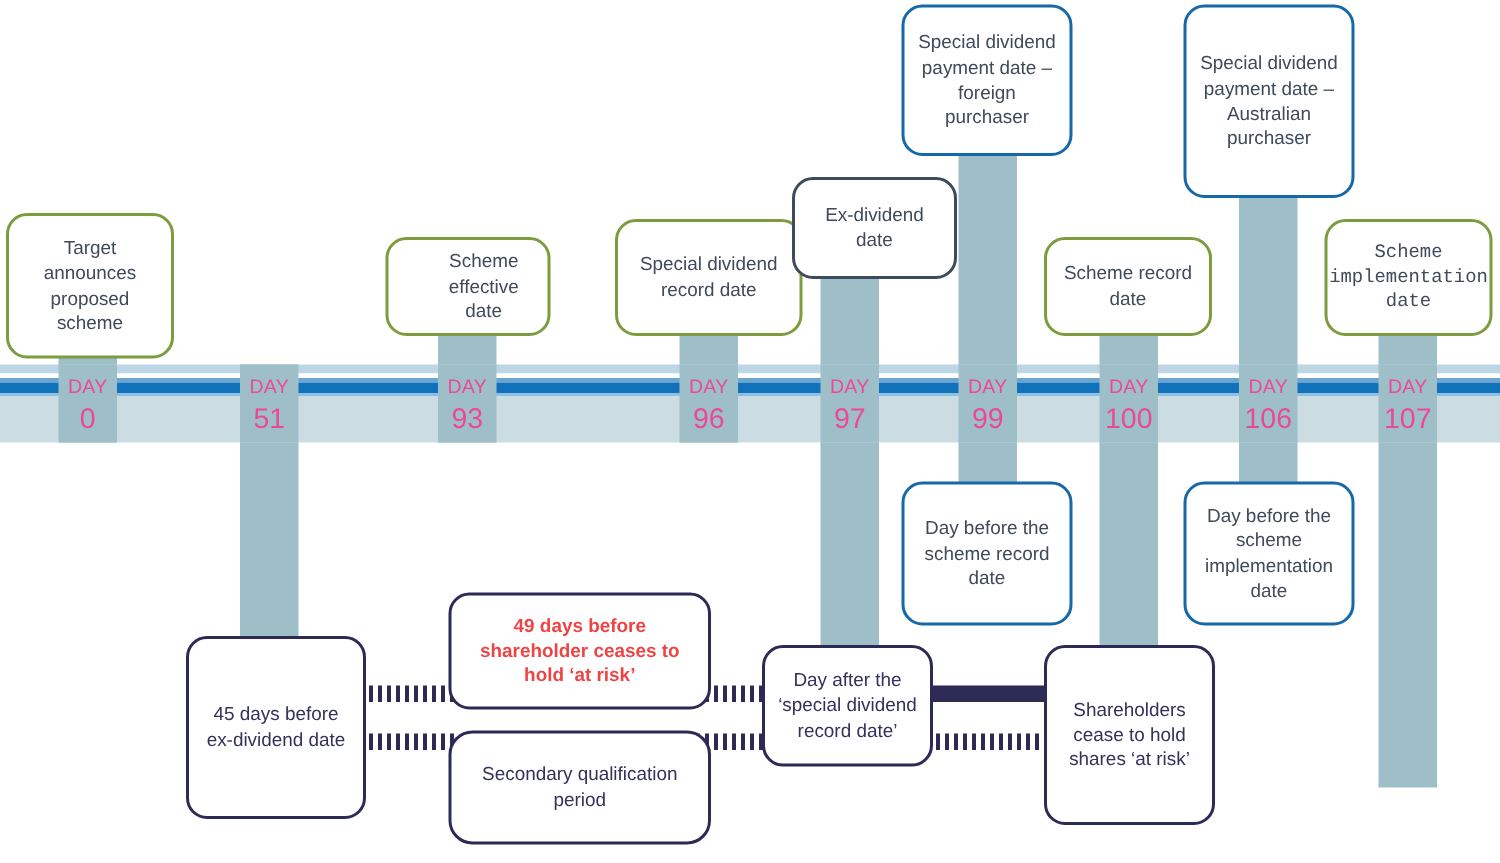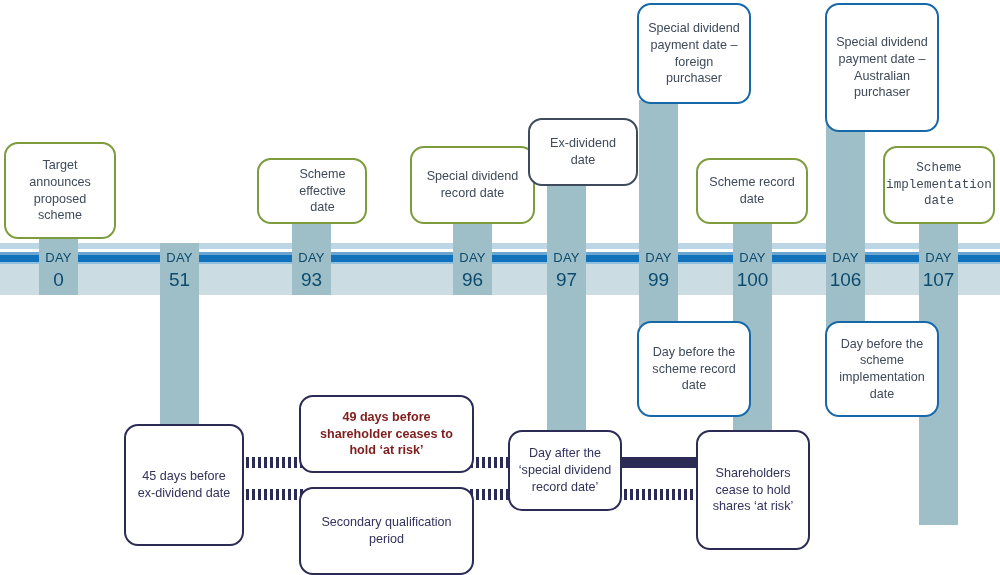--- a/index.html
+++ b/index.html
@@ -30,21 +30,21 @@
 
   
   .stem {
     position: absolute;
     background: #9fbfc8;
   }
 
   
   .day-marker {
     position: absolute;
-    color: #0c4a6e;
+    color: #ec4899;
     text-align: center;
     line-height: 1;
     pointer-events: none;
   }
   .day-word {
     font-size: 13px;
     letter-spacing: .2px;
     display: block;
   }
   .day-num {
@@ -63,24 +63,24 @@
     align-items: center;
     justify-content: center;
     text-align: center;
     color: #3f4a5a;
     font-size: 12.6px;
     line-height: 1.33;
     padding: 4px 7px;
   }
   .box span { display: block; }
   .box-green  { border: 2.4px solid #7d9c3e; }
-  .box-blue   { border: 2.6px solid #1668a8; margin-left: 36px; }
+  .box-blue   { border: 2.6px solid #1668a8; }
   .box-slate  { border: 2.4px solid #3d4b5c; }
   .box-navy   { border: 2.8px solid #2c2b55; color: #32325c; }
-  .box-navy-b { border: 2.8px solid #2c2b55; color: #7f1d1d; font-weight: bold; }
+  .box-navy-b { border: 2.8px solid #2c2b55; color: #ef4444; font-weight: bold; }
 
   
   .hatch {
     position: absolute;
     height: 11px;
     background-image: repeating-linear-gradient(
       to right,
       #2c2b55 0px, #2c2b55 3px,
       #ffffff 3px, #ffffff 6px
     );
@@ -208,21 +208,21 @@
   <div class="hatch" style="left:612px; top:489px; width:94px;"></div>
 
   <div class="box box-navy" style="left:124px; top:424px; width:120px; height:122px;">
     <span>45 days before ex-dividend date</span>
   </div>
 
   <div class="box box-navy-b" style="left:299px; top:395px; width:175px; height:78px;">
     <span>49 days before shareholder ceases to hold ‘at risk’</span>
   </div>
 
-  <div class="box box-navy" style="left:299px; top:487px; width:175px; height:88px;">
+  <div class="box box-navy" style="left:299px; top:487px; width:175px; height:76px;border-radius:16px;">
     <span>Secondary qualification period</span>
   </div>
 
   <div class="box box-navy" style="left:508px; top:430px; width:114px; height:81px;">
     <span>Day after the ‘special dividend record date’</span>
   </div>
 
   <div class="box box-navy" style="left:696px; top:430px; width:114px; height:120px;">
     <span>Shareholders cease to hold shares ‘at risk’</span>
   </div>

